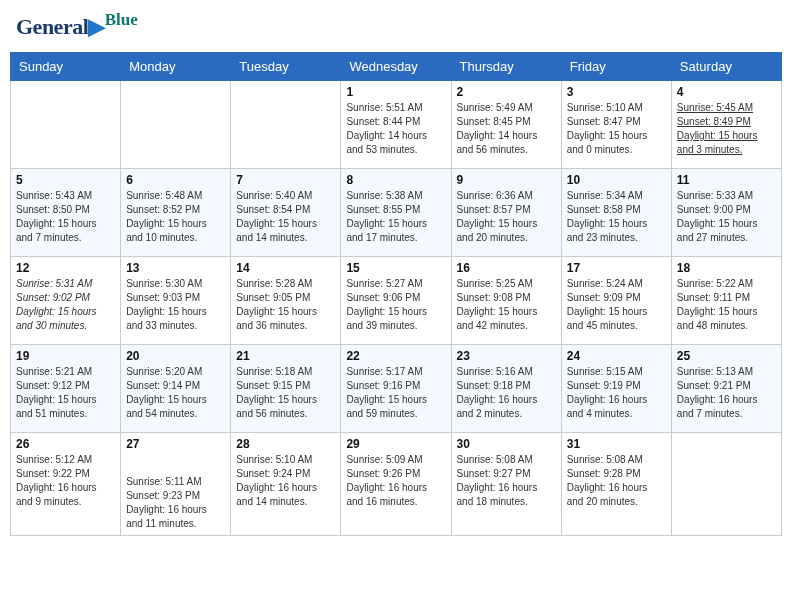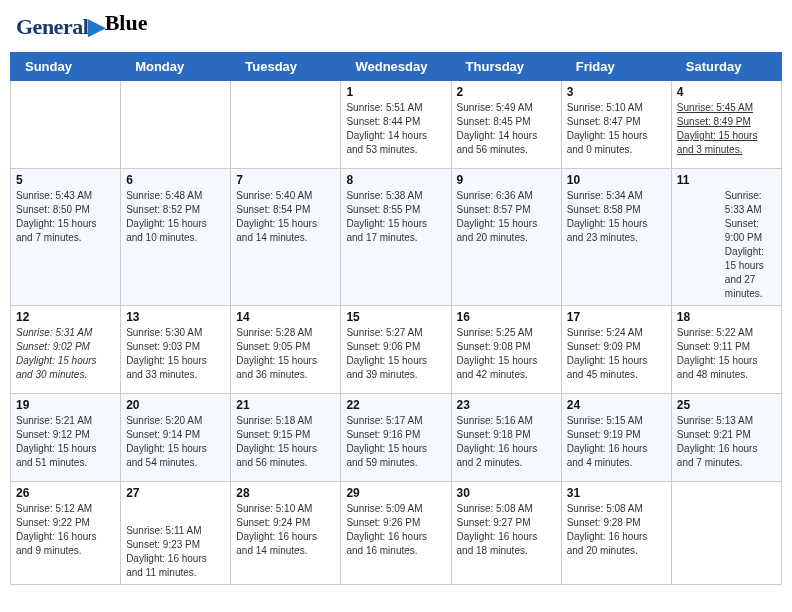--- a/index.html
+++ b/index.html
@@ -37,22 +37,22 @@
     }
     table {
       width: 100%;
       border-collapse: collapse;
       table-layout: fixed;
     }
     thead tr th {
       background-color: #2a6bbf;
       color: white;
       font-size: 13px;
-      font-weight: bold;
-      padding: 6px 14px;
+      font-weight: normal;
+      padding: 6px 8px;
       text-align: left;
       border: 1px solid #2a6bbf;
     }
     tbody tr {
       background-color: #fff;
     }
     tbody tr:nth-child(even) {
       background-color: #f5f8ff;
     }
     tbody td {
@@ -94,21 +94,21 @@
 </head>
 <body>
 
 <div class="header-area">
   <div class="logo-area">
     <div class="logo-wrapper">
       <span class="logo-text-main">
         <span style="color:#1a3a6b;">General</span><span class="blue">▶</span>
       </span>
     </div>
-    <div style="font-size:22px; font-weight:900; color:#000000; margin-top:-4px; letter-spacing:0px;">Blue</div>
+    <div style="font-size:17px; font-weight:900; color:#0f766e; margin-top:-4px; letter-spacing:0px;">Blue</div>
   </div>
   <div class="title-area">
     <div class="calendar-title"></div>
     <div class="calendar-subtitle"></div>
   </div>
 </div>
 
 <table>
   <thead>
     <tr>
@@ -183,21 +183,21 @@
 Daylight: 15 hours and 20 minutes.</div>
         </td>
         <td>
           <div class="day-number">10</div>
           <div class="day-info" style="white-space: pre-line;">Sunrise: 5:34 AM
 Sunset: 8:58 PM
 Daylight: 15 hours and 23 minutes.</div>
         </td>
         <td>
           <div class="day-number">11</div>
-          <div class="day-info" style="white-space: pre-line; margin-left: 48px;">Sunrise: 5:33 AM
+          <div class="day-info" style="white-space: pre-line;">Sunrise: 5:33 AM
 Sunset: 9:00 PM
 Daylight: 15 hours and 27 minutes.</div>
         </td>
       </tr>
       <tr>
         <td>
           <div class="day-number">12</div>
           <div class="day-info" style="white-space: pre-line; font-style: italic;">Sunrise: 5:31 AM
 Sunset: 9:02 PM
 Daylight: 15 hours and 30 minutes.</div>

